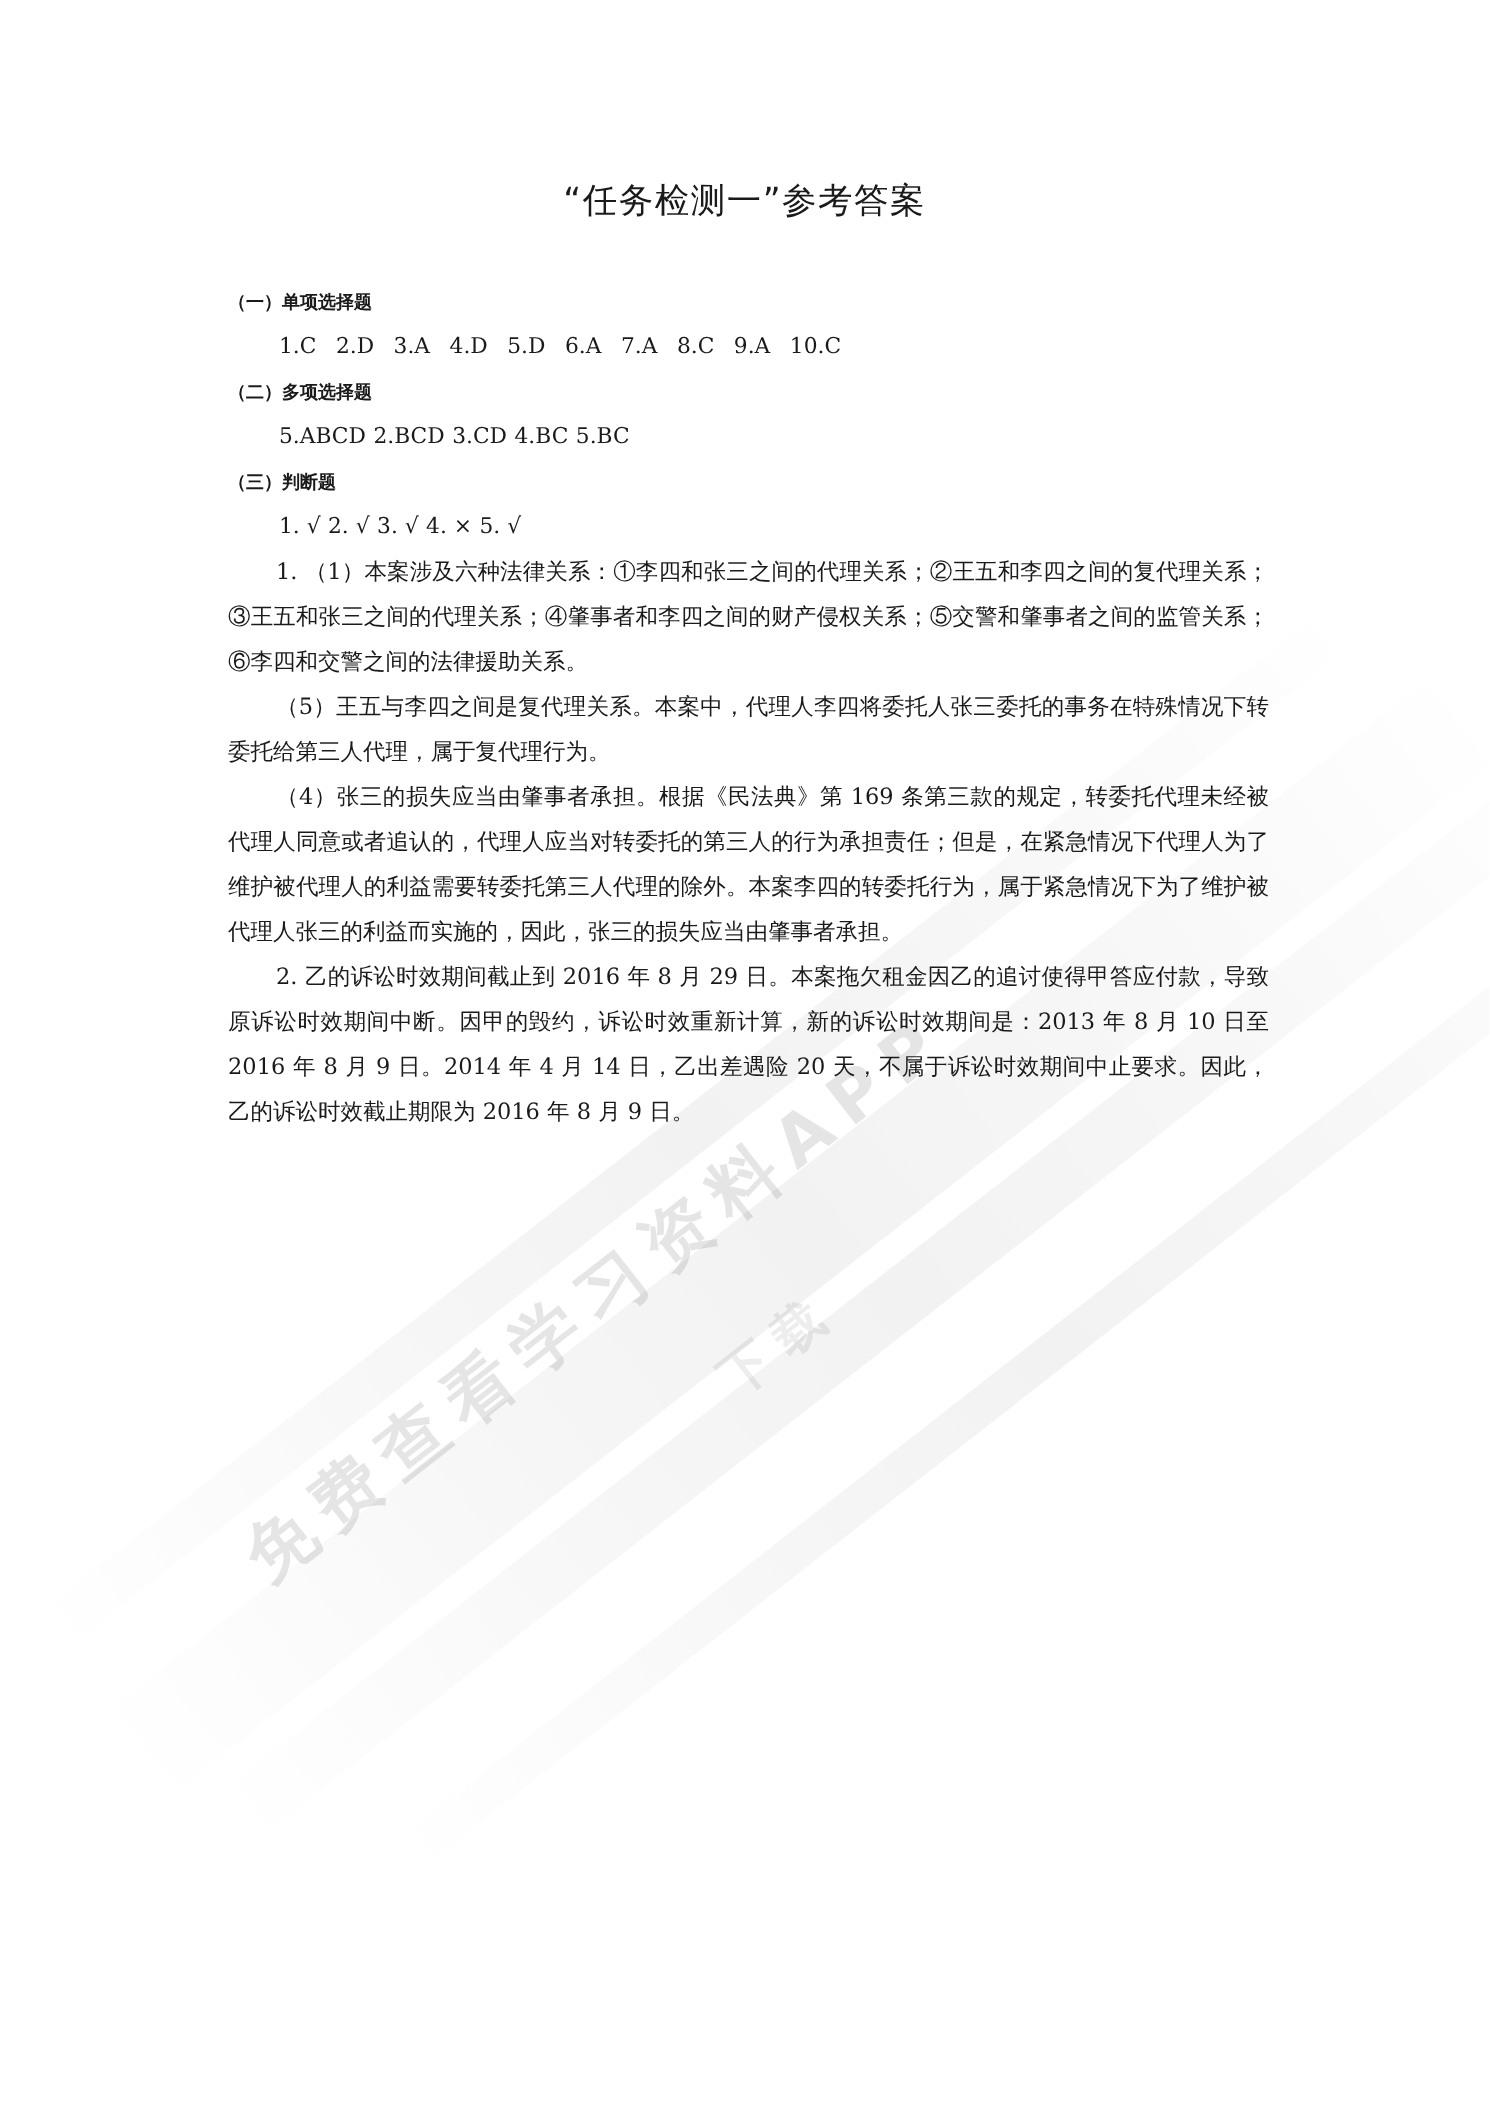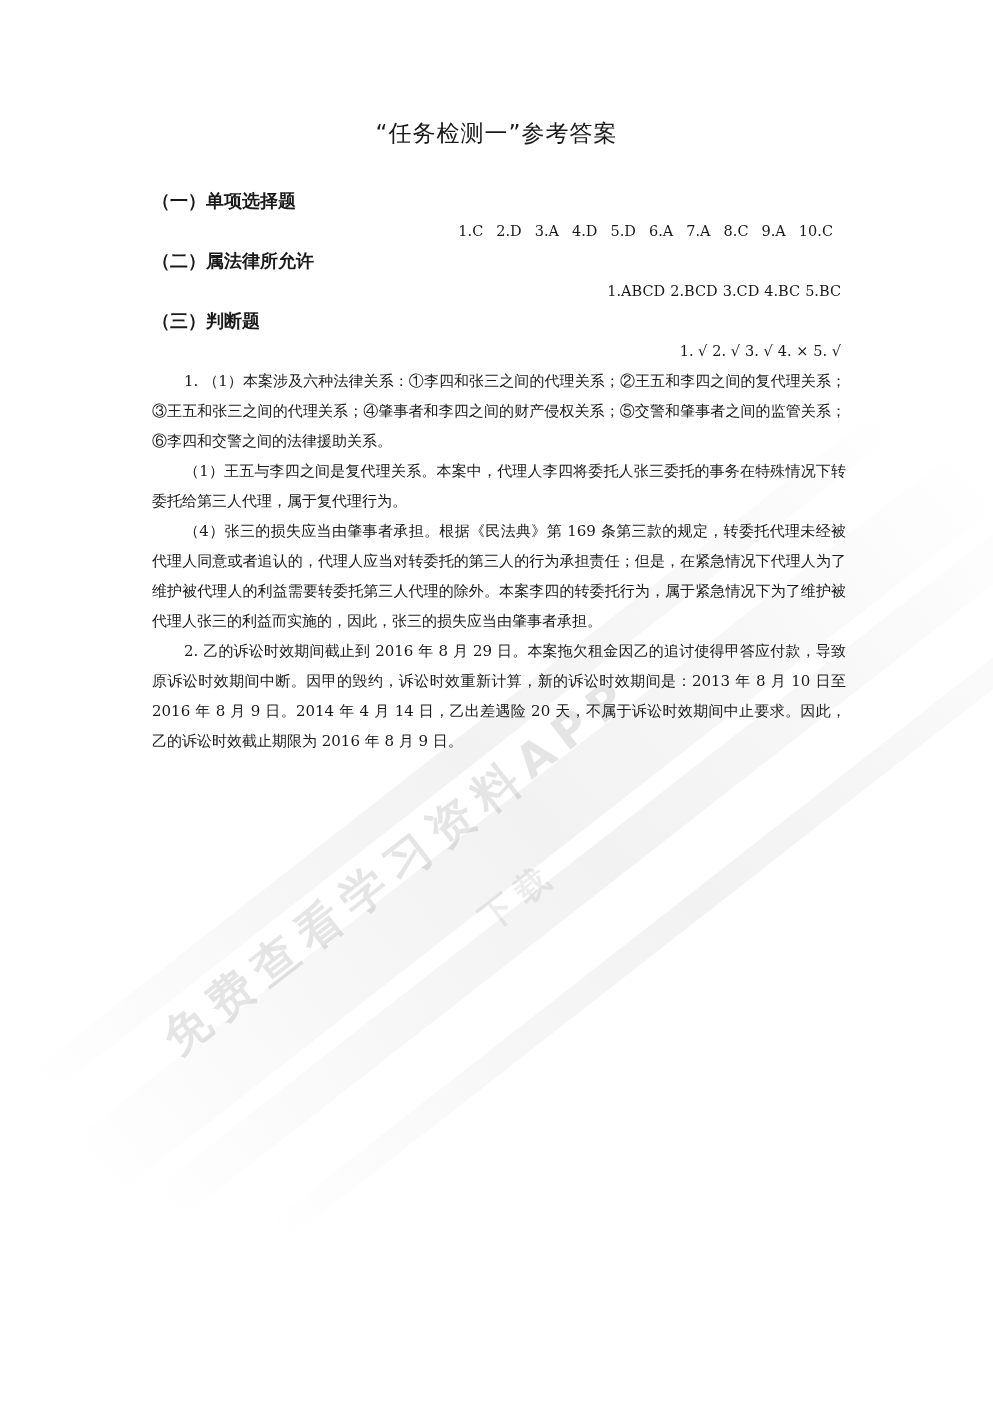--- a/index.html
+++ b/index.html
@@ -49,31 +49,30 @@
   }
   .content {
     position: absolute;
     left: 152px;
     top: 186px;
     width: 694px;
   }
   .sec-head {
     font-family: "DejaVu Sans", "Liberation Sans", sans-serif;
     font-weight: bold;
-    font-size: 18px;
+    font-size: 12px;
     height: 30px;
     line-height: 30px;
   }
   .answers {
     font-size: 14.5px;
     height: 30px;
     line-height: 30px;
     padding-left: 34px;
     word-spacing: 0;
-    text-align: right;
   }
   .answers span { margin-right: 13px; }
   .answers.tight span { margin-right: 5px; }
   .para {
     font-size: 15px;
     line-height: 30px;
     text-indent: 32px;
     text-align: justify;
   }
 </style>
@@ -91,28 +90,28 @@
 
   <div class="title">“任务检测一”参考答案</div>
 
   <div class="content">
 
     <div class="sec-head">（一）单项选择题</div>
     <div class="answers">
       <span>1.C</span><span>2.D</span><span>3.A</span><span>4.D</span><span>5.D</span><span>6.A</span><span>7.A</span><span>8.C</span><span>9.A</span><span>10.C</span>
     </div>
 
-    <div class="sec-head">（二）属法律所允许</div>
+    <div class="sec-head">（二）多项选择题</div>
     <div class="answers tight">
-      <span>1.ABCD</span><span>2.BCD</span><span>3.CD</span><span>4.BC</span><span>5.BC</span>
+      <span>5.ABCD</span><span>2.BCD</span><span>3.CD</span><span>4.BC</span><span>5.BC</span>
     </div>
 
     <div class="sec-head">（三）判断题</div>
     <div class="answers tight">
       <span>1. √</span><span>2. √</span><span>3. √</span><span>4. ×</span><span>5. √</span>
     </div>
 
     <div class="para">1. （1）本案涉及六种法律关系：①李四和张三之间的代理关系；②王五和李四之间的复代理关系；③王五和张三之间的代理关系；④肇事者和李四之间的财产侵权关系；⑤交警和肇事者之间的监管关系；⑥李四和交警之间的法律援助关系。</div>
-    <div class="para">（1）王五与李四之间是复代理关系。本案中，代理人李四将委托人张三委托的事务在特殊情况下转委托给第三人代理，属于复代理行为。</div>
+    <div class="para">（5）王五与李四之间是复代理关系。本案中，代理人李四将委托人张三委托的事务在特殊情况下转委托给第三人代理，属于复代理行为。</div>
     <div class="para">（4）张三的损失应当由肇事者承担。根据《民法典》第 169 条第三款的规定，转委托代理未经被代理人同意或者追认的，代理人应当对转委托的第三人的行为承担责任；但是，在紧急情况下代理人为了维护被代理人的利益需要转委托第三人代理的除外。本案李四的转委托行为，属于紧急情况下为了维护被代理人张三的利益而实施的，因此，张三的损失应当由肇事者承担。</div>
     <div class="para">2. 乙的诉讼时效期间截止到 2016 年 8 月 29 日。本案拖欠租金因乙的追讨使得甲答应付款，导致原诉讼时效期间中断。因甲的毁约，诉讼时效重新计算，新的诉讼时效期间是：2013 年 8 月 10 日至 2016 年 8 月 9 日。2014 年 4 月 14 日，乙出差遇险 20 天，不属于诉讼时效期间中止要求。因此，乙的诉讼时效截止期限为 2016 年 8 月 9 日。</div>
   </div>
 </div>
 
 </body></html>

